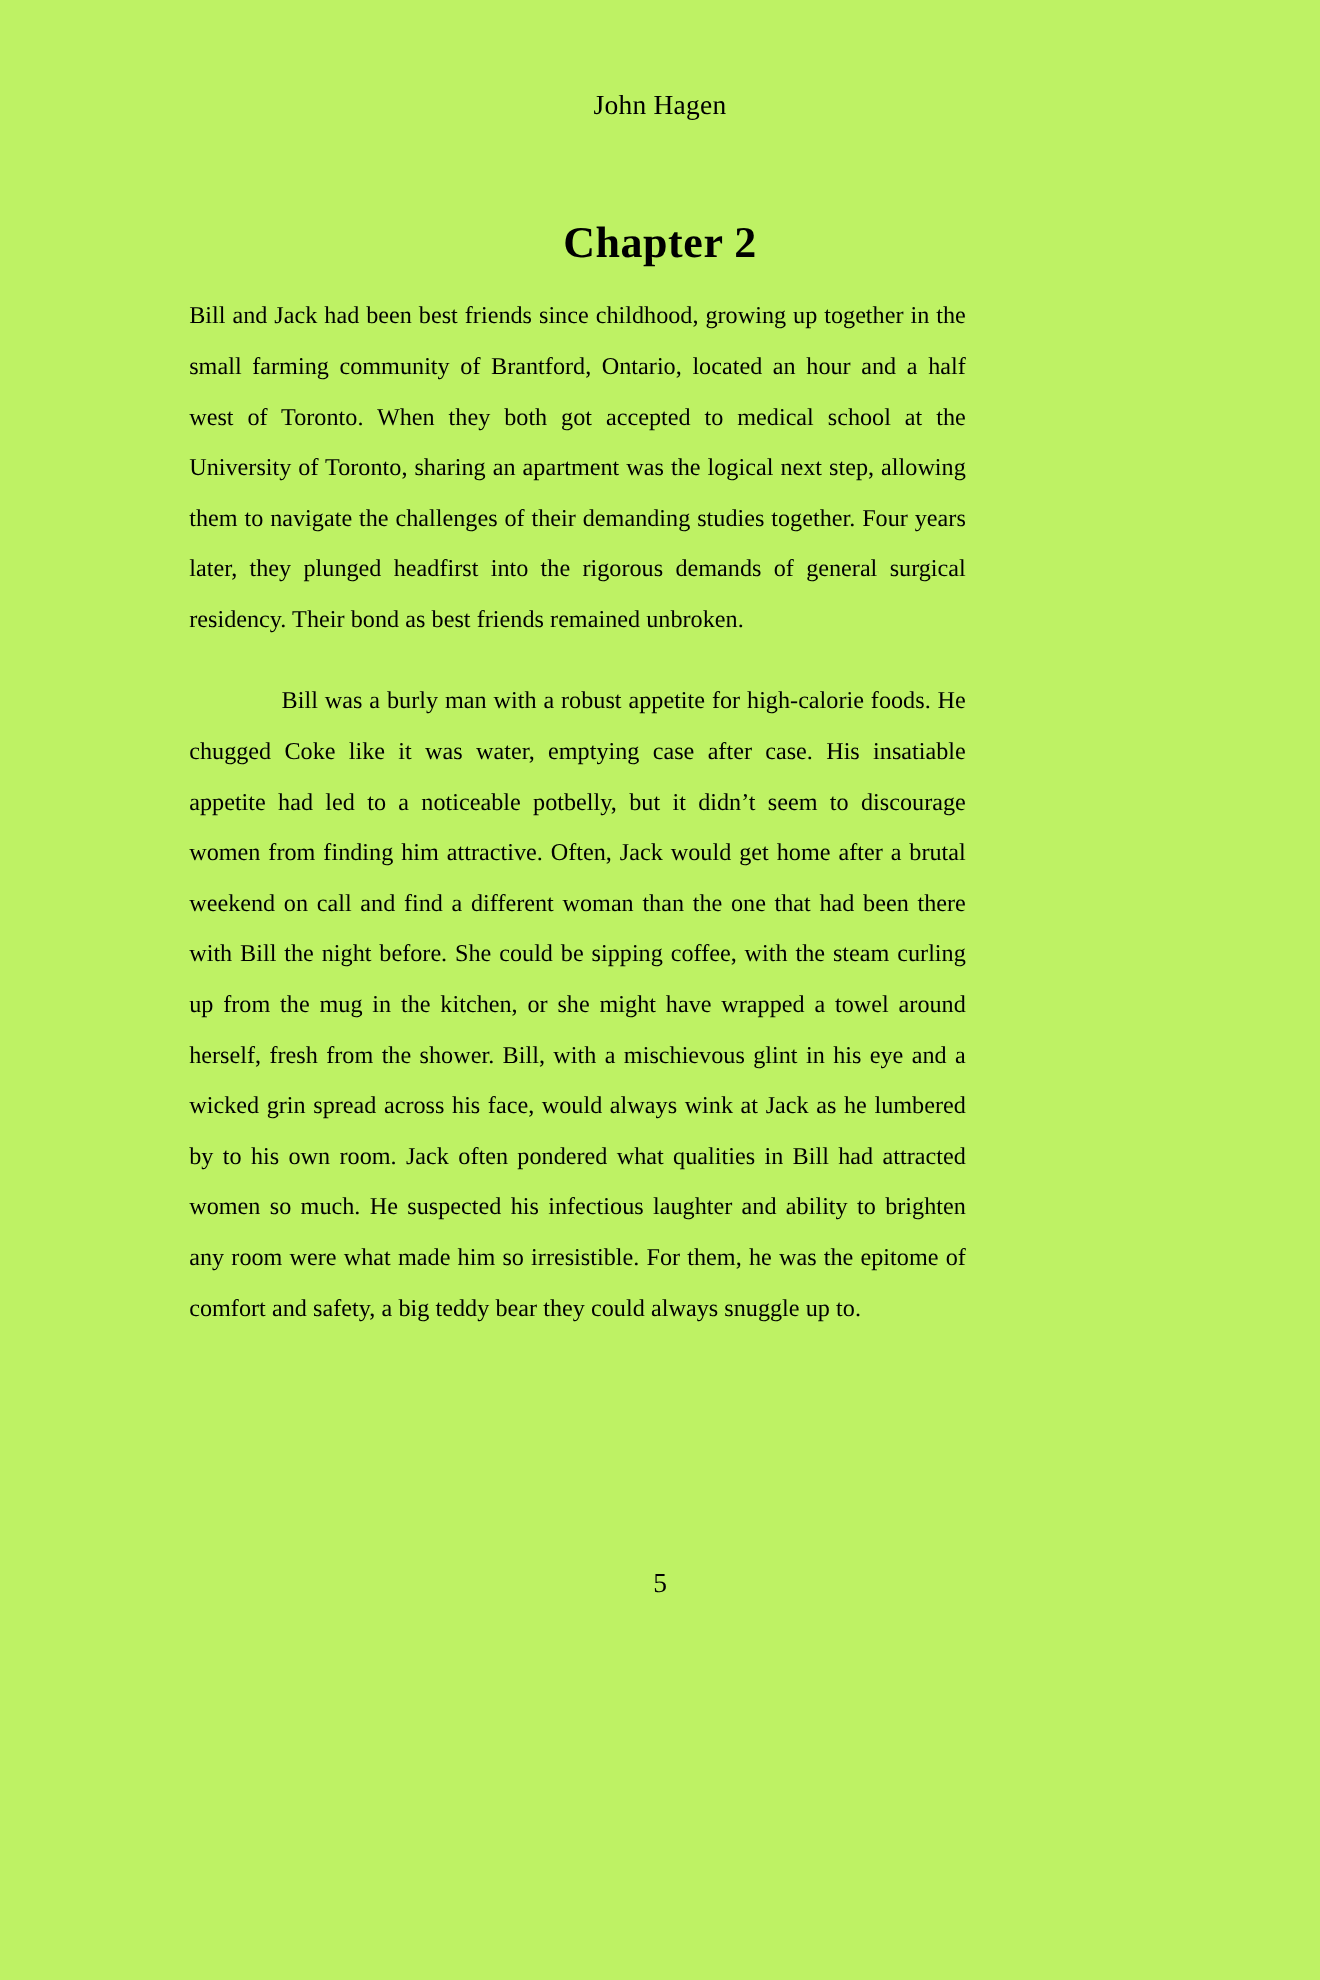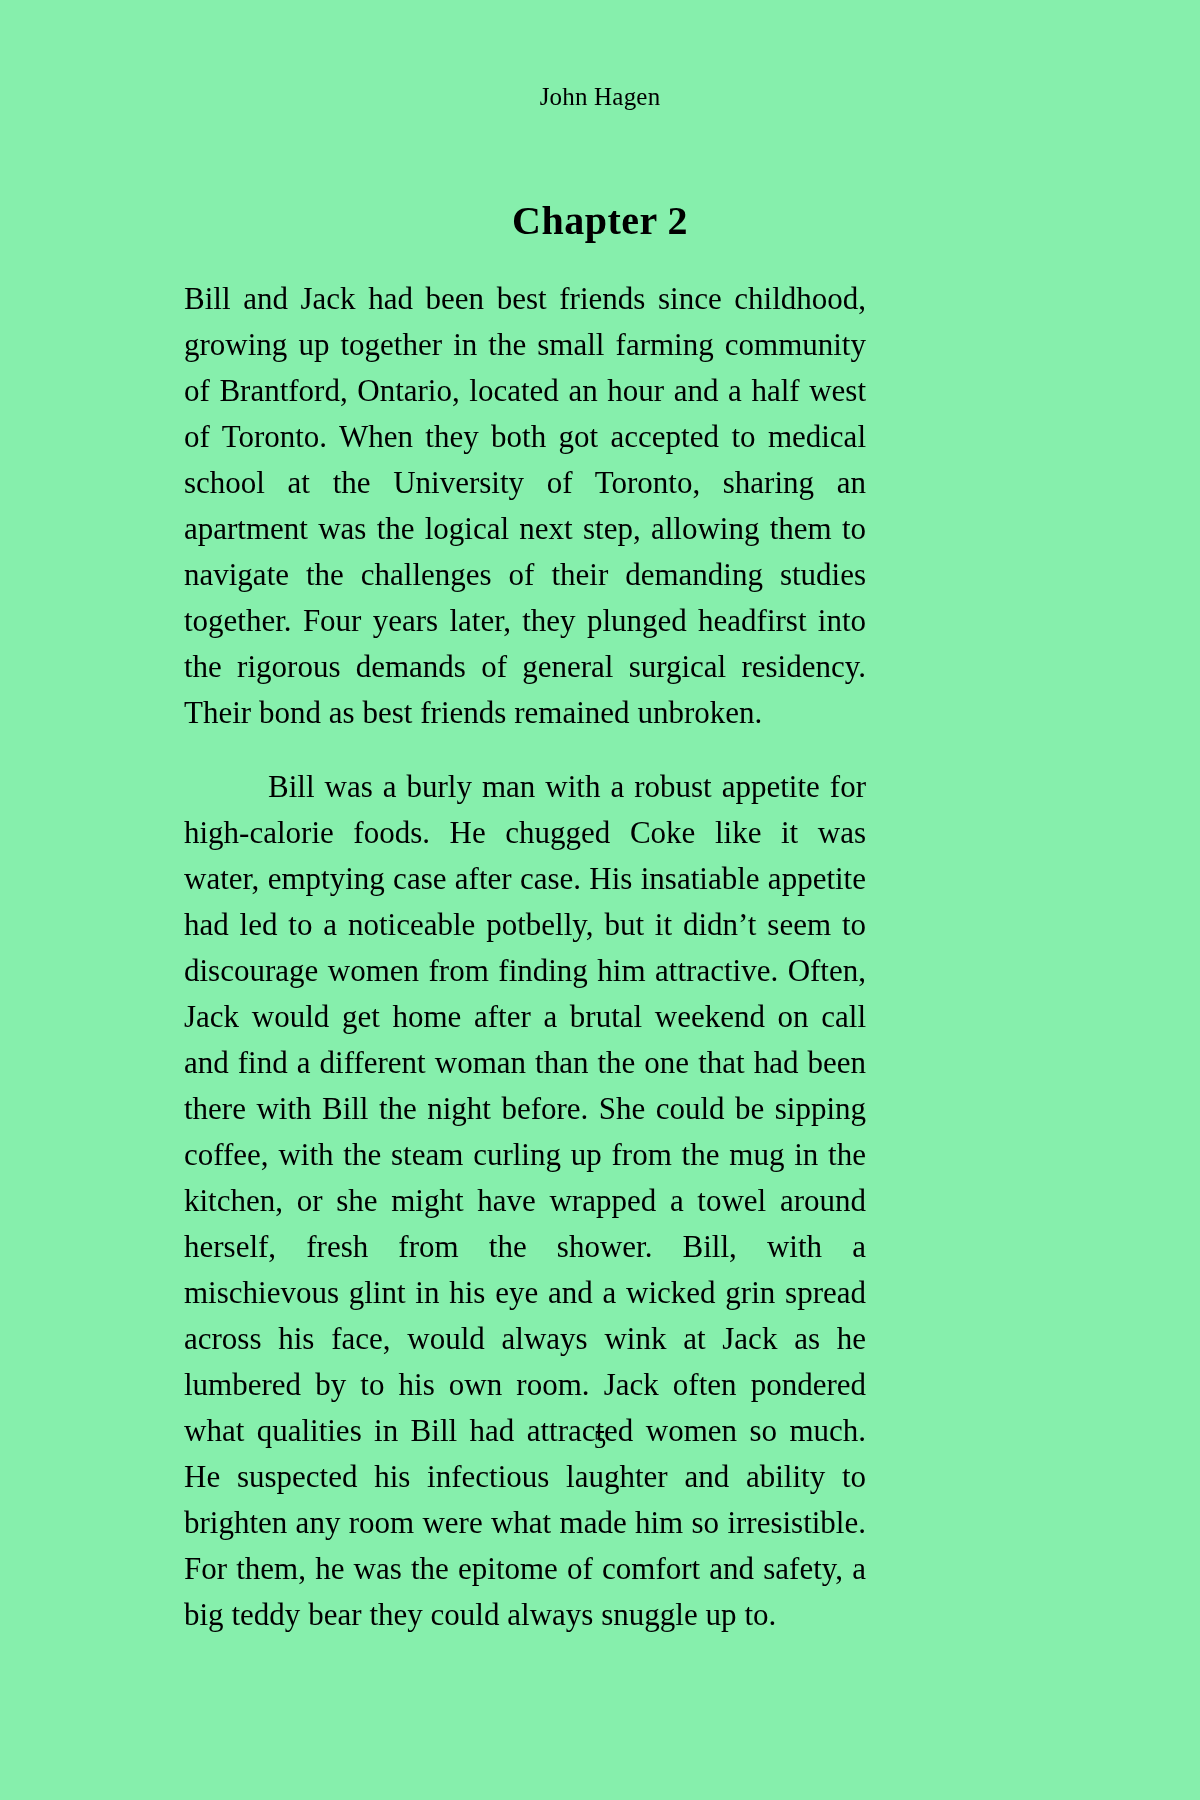--- a/index.html
+++ b/index.html
@@ -5,21 +5,21 @@
   html, body {
     margin: 0;
     padding: 0;
     background: #ffffff;
   }
   .page {
     position: relative;
     width: 1200px;
     height: 1800px;
     margin: 0 auto;
-    background: #86efac;
+    background: #bef264;
     font-family: "Liberation Serif", "DejaVu Serif", serif;
     color: #000000;
     box-sizing: border-box;
     overflow: hidden;
   }
   .running-header {
     position: absolute;
     top: 82px;
     left: 0;
     right: 0;
@@ -39,22 +39,22 @@
     line-height: 1.2;
     letter-spacing: 0.5px;
   }
   .body-column {
     position: absolute;
     top: 264px;
     left: 172px;
     width: 706px;
   }
   .para {
-    margin: 12px;
-    font-size: 31px;
+    margin: 0;
+    font-size: 22px;
     line-height: 46px;
     text-align: justify;
     text-justify: inter-word;
     -webkit-hyphens: none;
     hyphens: none;
     word-spacing: 0.1px;
   }
   .para + .para {
     margin-top: 28px;
   }

